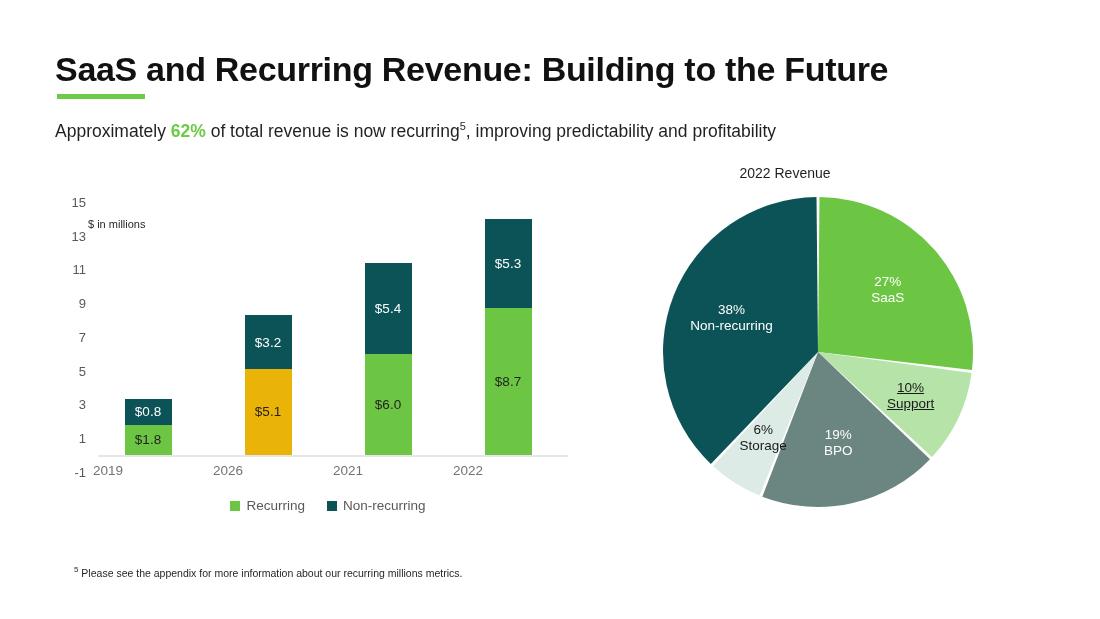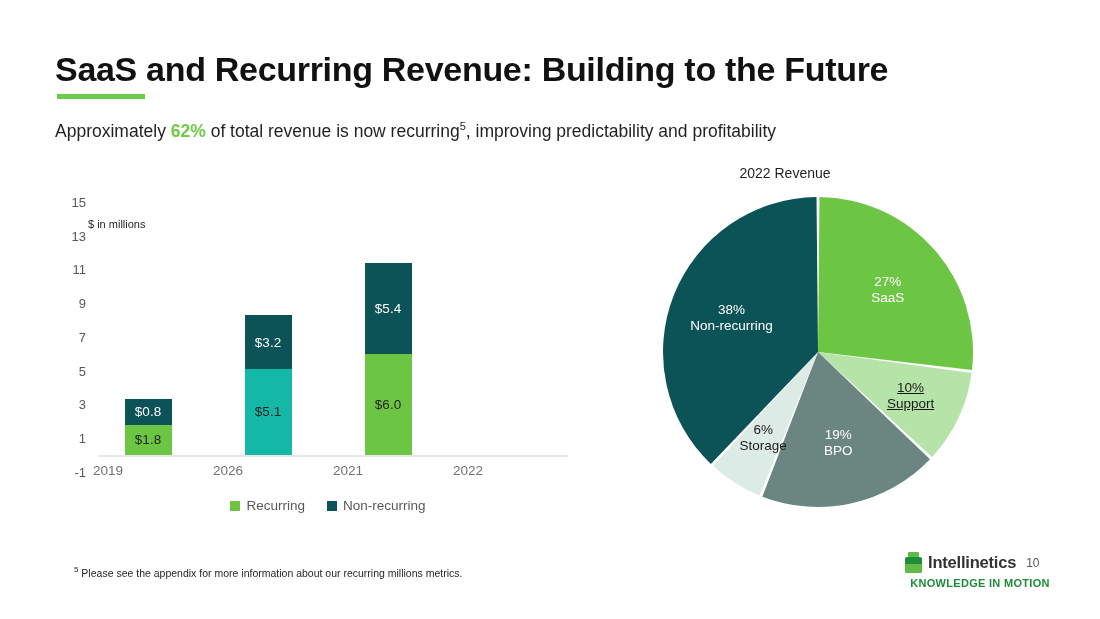--- a/index.html
+++ b/index.html
@@ -300,34 +300,42 @@
           </div>
           <div class="seg seg-bottom" style="height: 30.36px; background: rgb(108, 198, 68);">
             <span>$1.8</span>
           </div>
         </div>
         <div class="x-label" style="left: 5px;">2019</div>
         <div class="bar-group" style="left: 156.5px;">
           <div class="seg seg-top" style="height: 53.9733px; background: rgb(11, 83, 87);">
             <span>$3.2</span>
           </div>
-          <div class="seg seg-bottom" style="height: 86.02px; background: #14b8a6;">
+          <div class="seg seg-bottom" style="height: 86.02px; background: #eab308;">
             <span>$5.1</span>
           </div>
         </div>
         <div class="x-label" style="left: 125px;">2026</div>
         <div class="bar-group" style="left: 276.5px;">
           <div class="seg seg-top" style="height: 91.08px; background: rgb(11, 83, 87);">
             <span>$5.4</span>
           </div>
           <div class="seg seg-bottom" style="height: 101.2px; background: rgb(108, 198, 68);">
             <span>$6.0</span>
           </div>
         </div>
         <div class="x-label" style="left: 245px;">2021</div>
+        <div class="bar-group" style="left: 396.5px;">
+          <div class="seg seg-top" style="height: 89.3933px; background: rgb(11, 83, 87);">
+            <span>$5.3</span>
+          </div>
+          <div class="seg seg-bottom" style="height: 146.74px; background: rgb(108, 198, 68);">
+            <span>$8.7</span>
+          </div>
+        </div>
         <div class="x-label" style="left: 365px;">2022</div>
       </div>
     <div class="legend" id="barlegend">
         <div class="legend-item">
           <span class="swatch" style="background: rgb(108, 198, 68);"></span>
           <span>Recurring</span>
         </div>
         <div class="legend-item">
           <span class="swatch" style="background: rgb(11, 83, 87);"></span>
           <span>Non-recurring</span>
@@ -363,26 +371,14 @@
       <div class="pie-label light" style="left: 111.531px; top: 152.764px;">
         <div>38%</div>
         <div>Non-recurring</div>
       </div>
     </div>
 
   <div class="footnote">
     <sup>5</sup><span> Please see the appendix for more information about our recurring millions metrics.</span>
   </div>
 
-  <div class="logo-block">
-    <div class="logo-row">
-      <span class="logo-mark">
-        <span class="cap"></span>
-        <span class="body"></span>
-        <span class="stripe"></span>
-      </span>
-      <span class="logo-word">Intellinetics</span>
-      <span class="page-num">10</span>
-    </div>
-    <div class="tagline">KNOWLEDGE IN MOTION</div>
-  </div>
 
 </div>
 
 </body></html>

